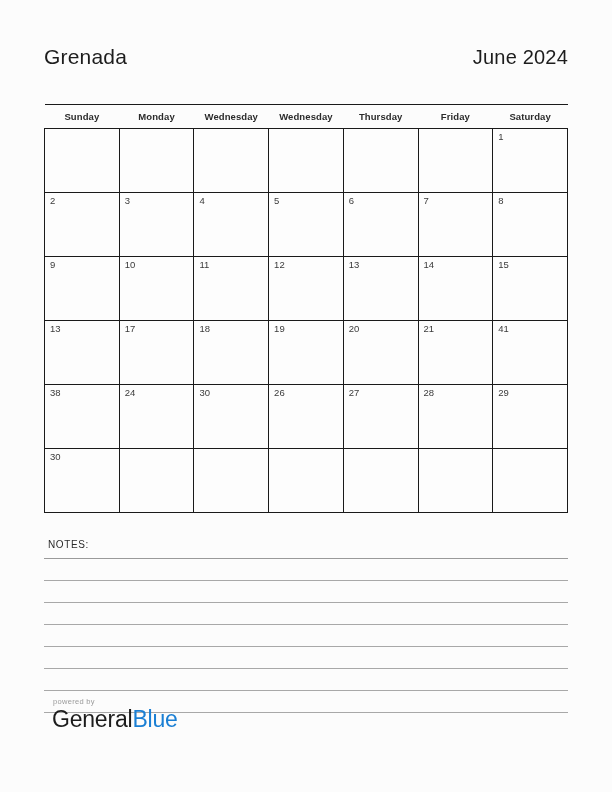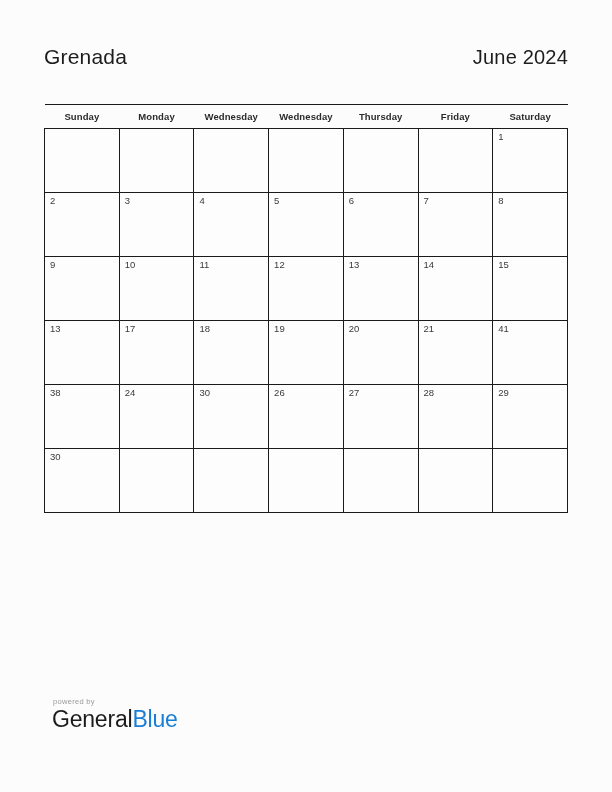--- a/index.html
+++ b/index.html
@@ -280,20 +280,33 @@
           <td class="empty">
             <span class="daynum"></span>
           </td>
           <td class="empty">
             <span class="daynum"></span>
           </td>
         </tr>
       </tbody>
   </table>
 
+  <div class="notes">
+    <div class="notes-label">NOTES:</div>
+    <div id="notes-lines">
+        <div class="note-line first"></div>
+        <div class="note-line"></div>
+        <div class="note-line"></div>
+        <div class="note-line"></div>
+        <div class="note-line"></div>
+        <div class="note-line"></div>
+        <div class="note-line"></div>
+        <div class="note-line"></div>
+      </div>
+  </div>
 
   <div class="footer">
     <div class="powered-by">powered by</div>
     <div class="brand">
       <span class="brand-general">General</span><span class="brand-blue">Blue</span>
     </div>
   </div>
 
 </div>
 

